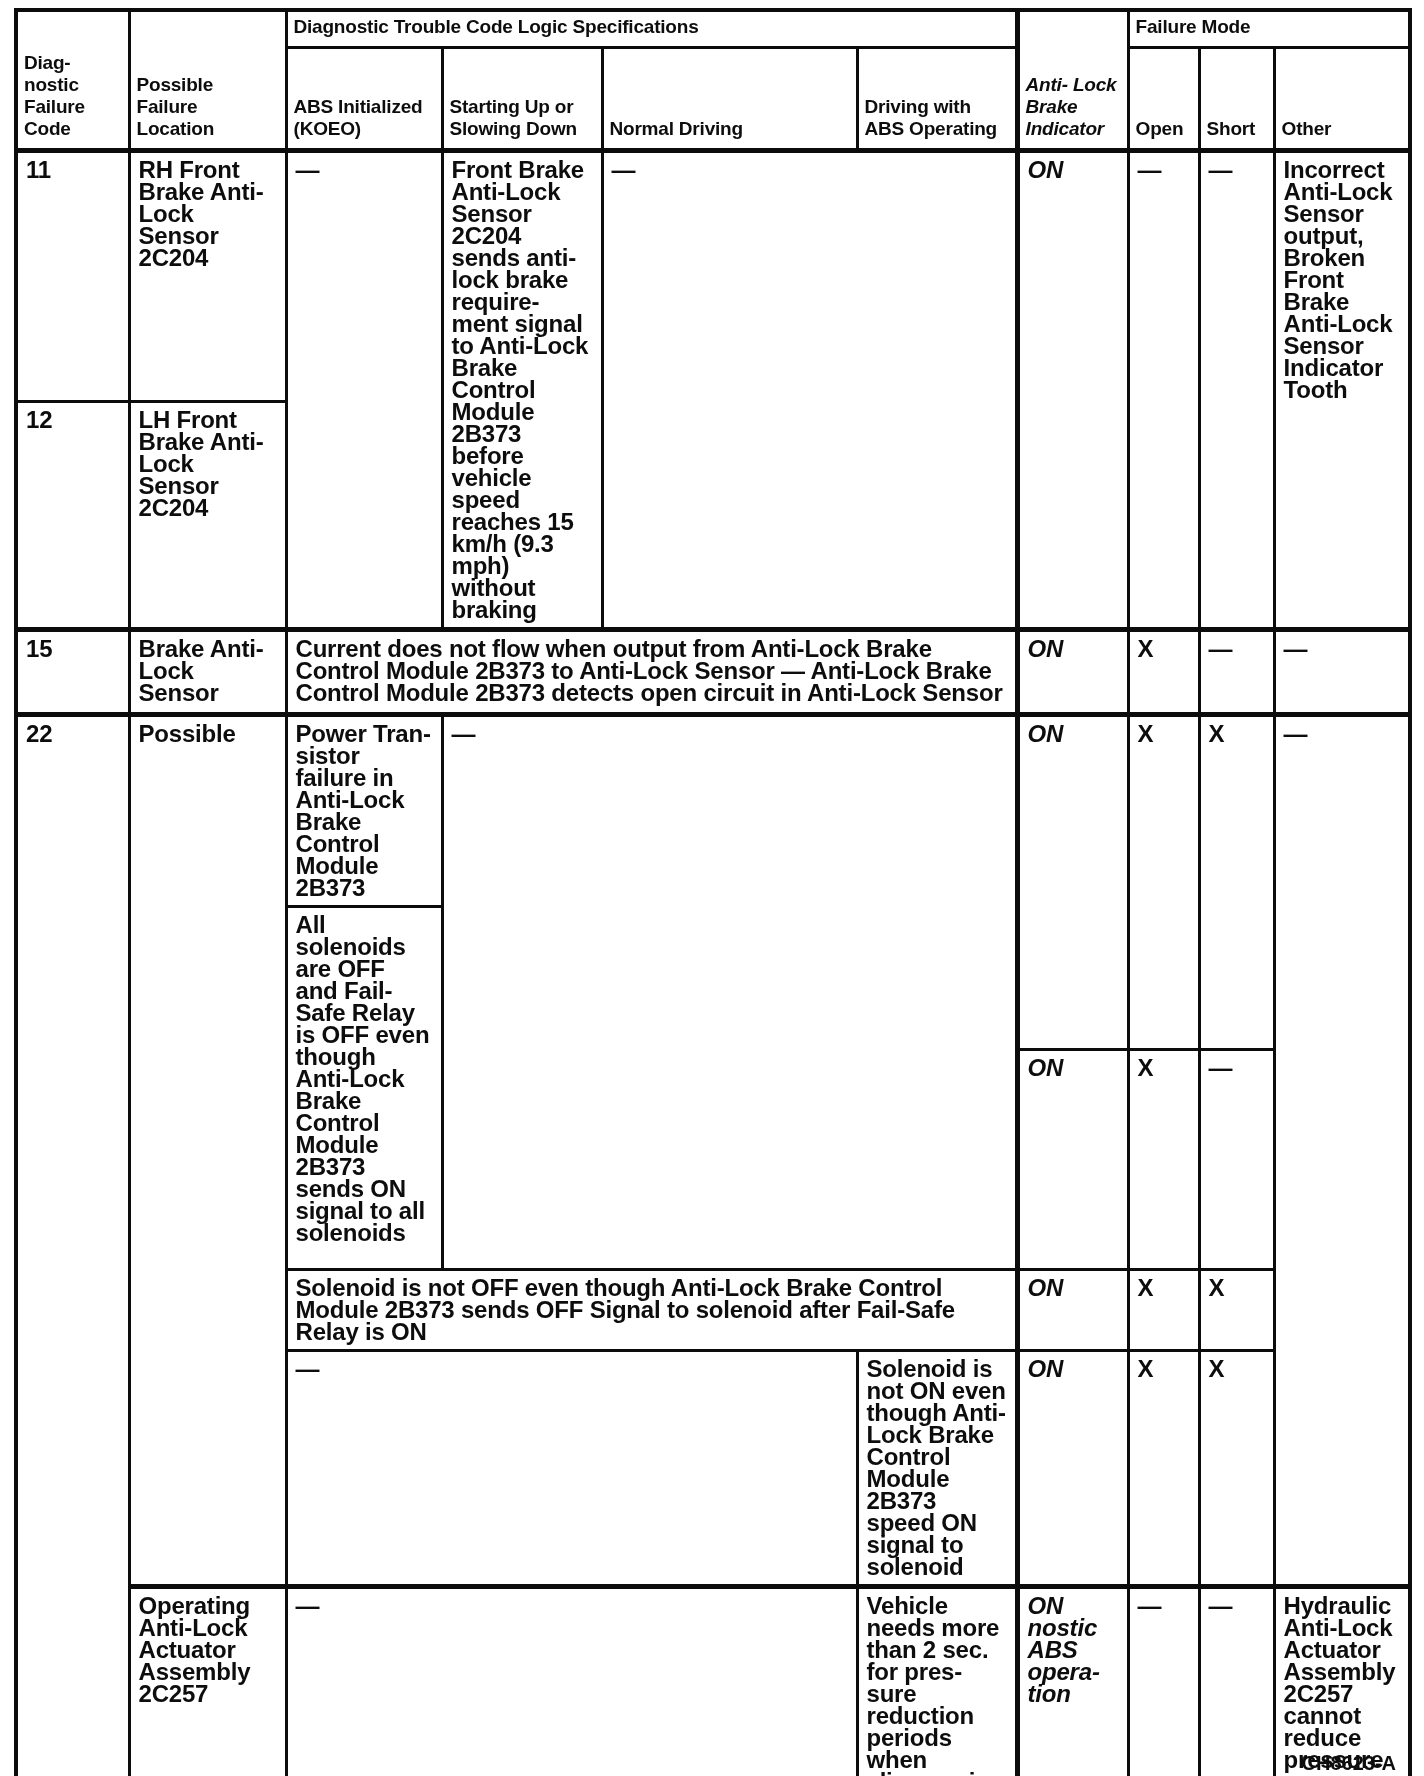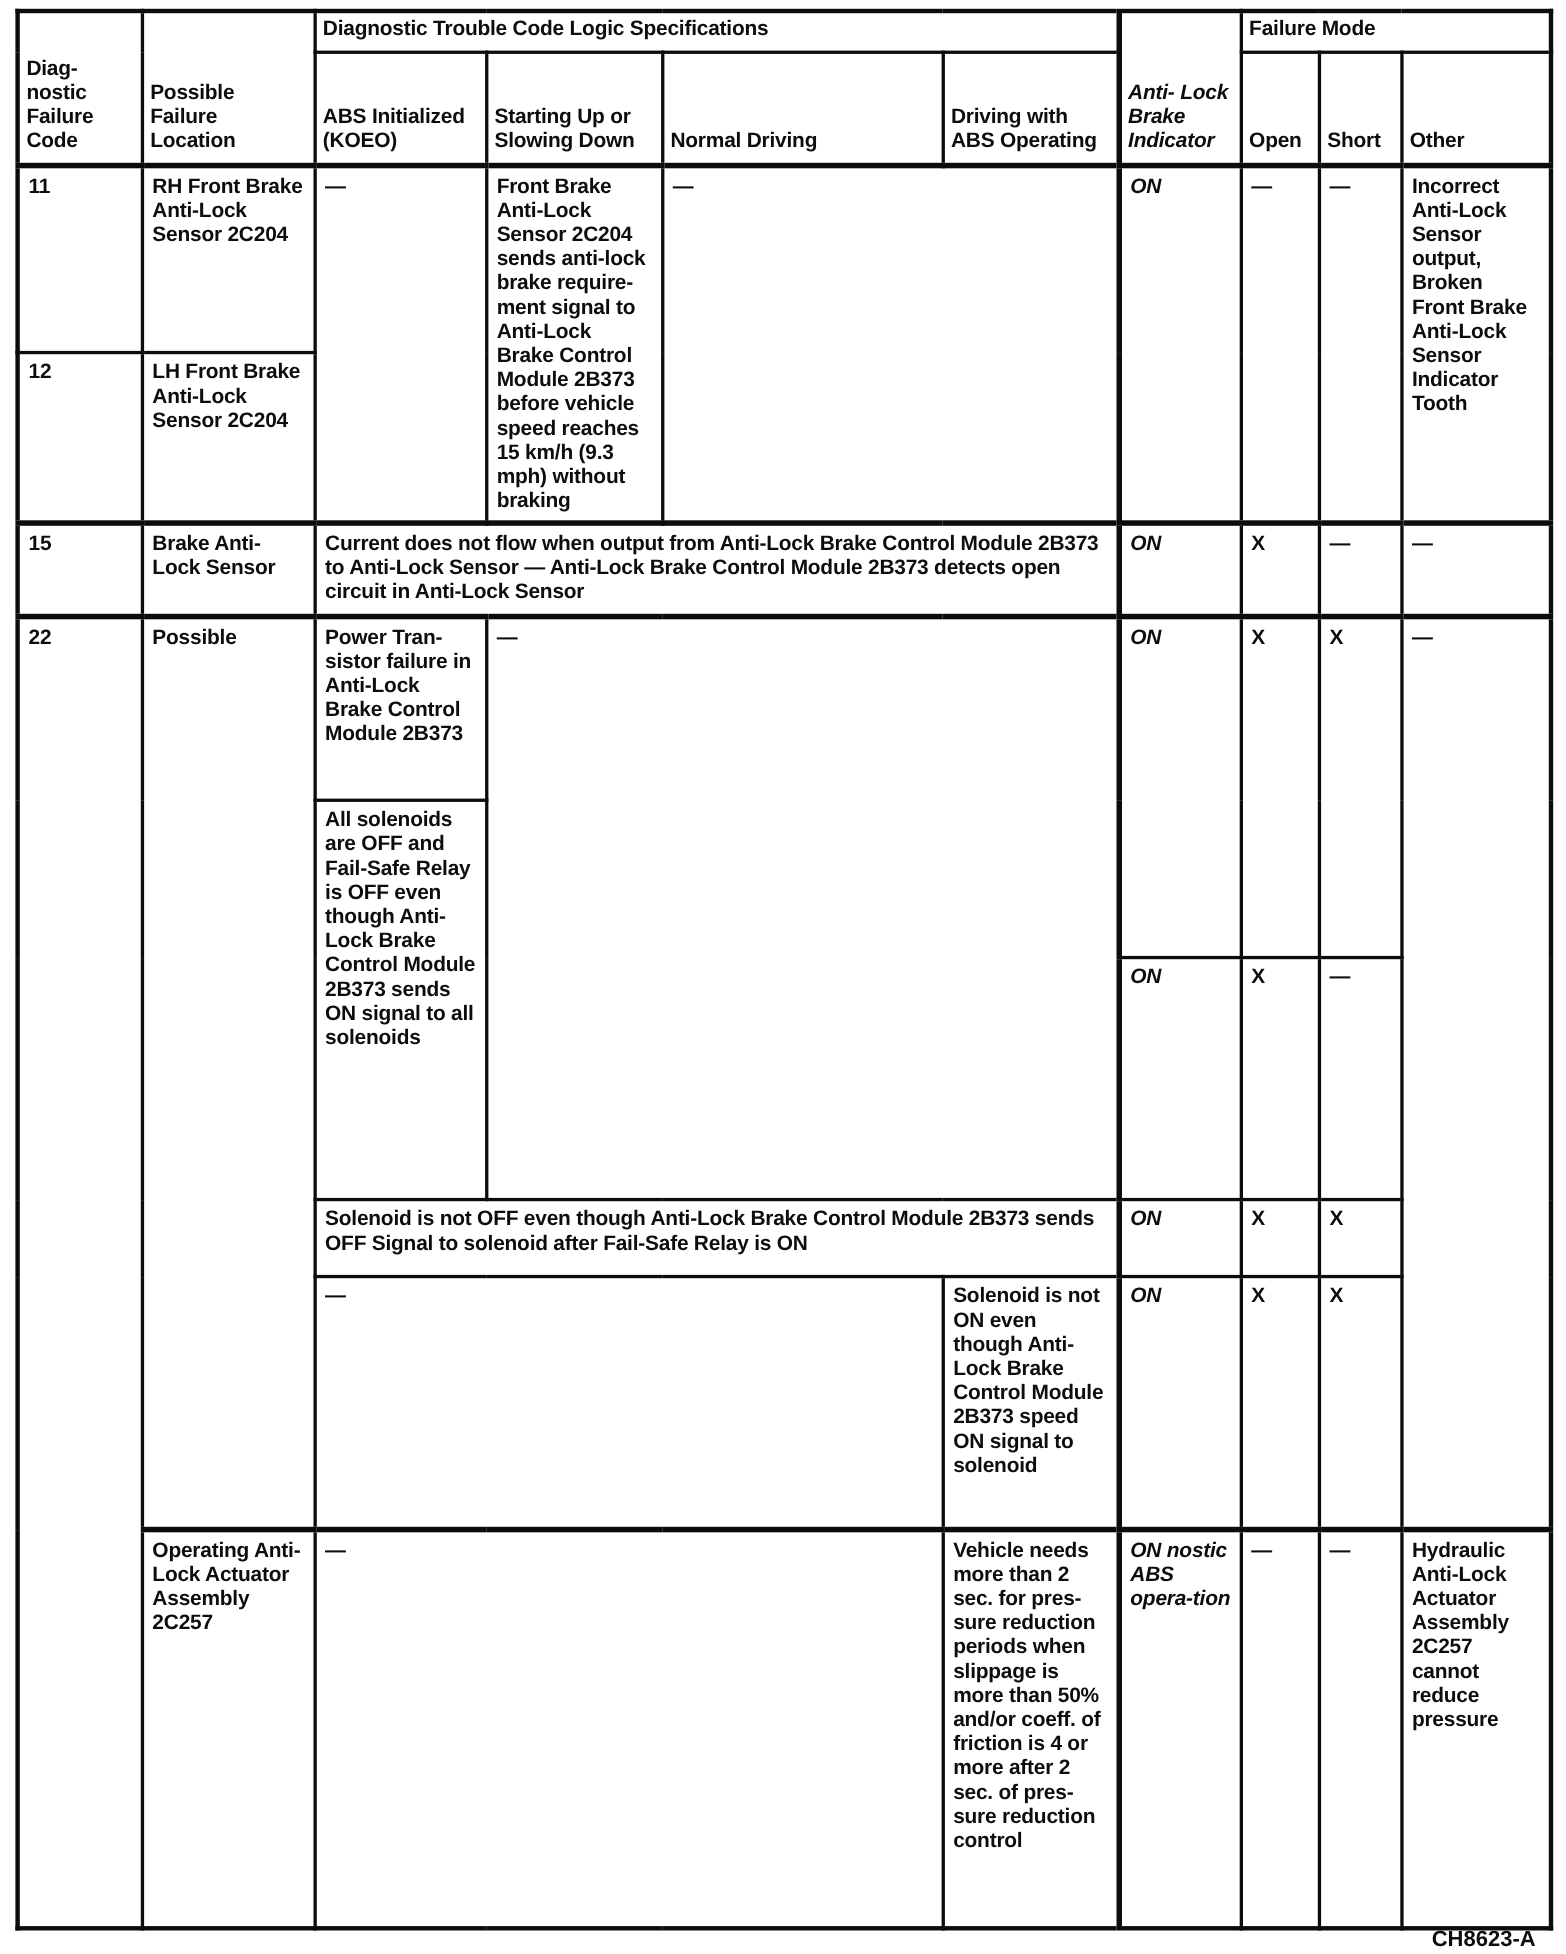--- a/index.html
+++ b/index.html
@@ -16,21 +16,21 @@
     position:absolute;left:14px;top:8px;
     width:1394px;
     border-collapse:collapse;
     table-layout:fixed;
     border:4px solid #0c0c0c;
   }
   table.dtc th, table.dtc td{
     border:3px solid #0c0c0c;
     padding:6px 8px;
     vertical-align:top;
-    font-size:19px;
+    font-size:24px;
     line-height:22px;
     letter-spacing:-0.2px;
     text-align:left;
     overflow:hidden;
   }
   table.dtc th{
     vertical-align:bottom;
     font-size:19px;
     line-height:22px;
     padding:4px 6px 8px 6px;

